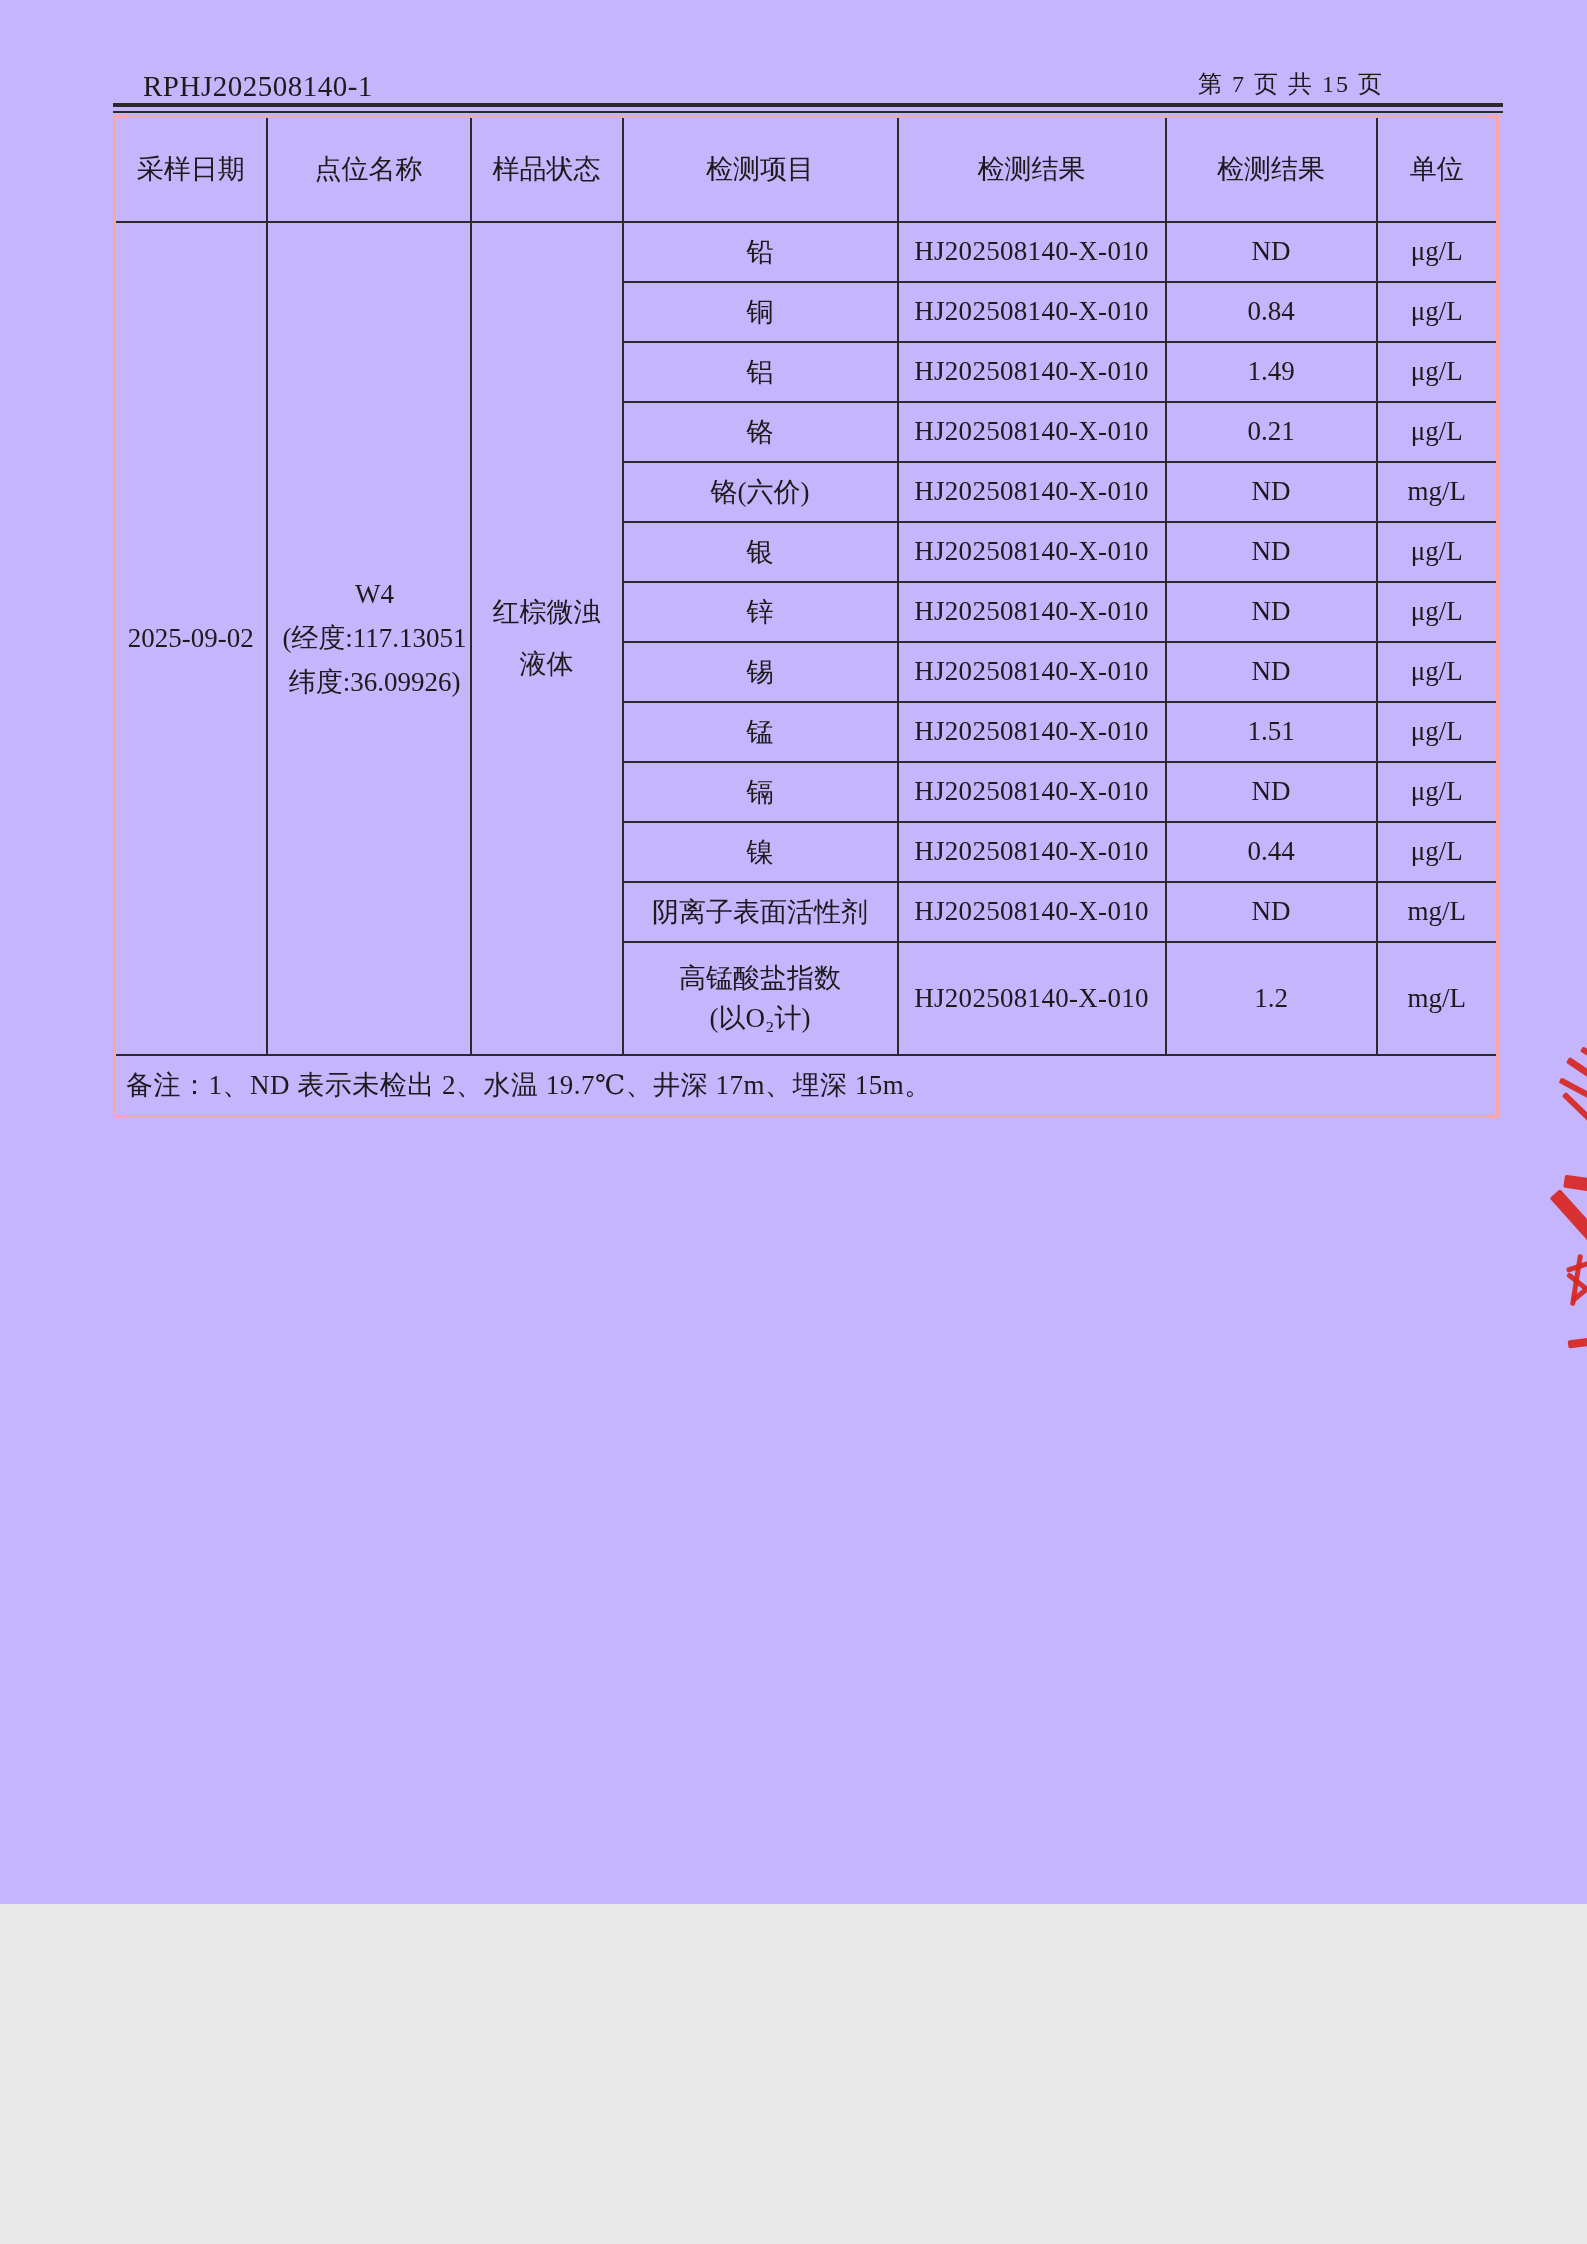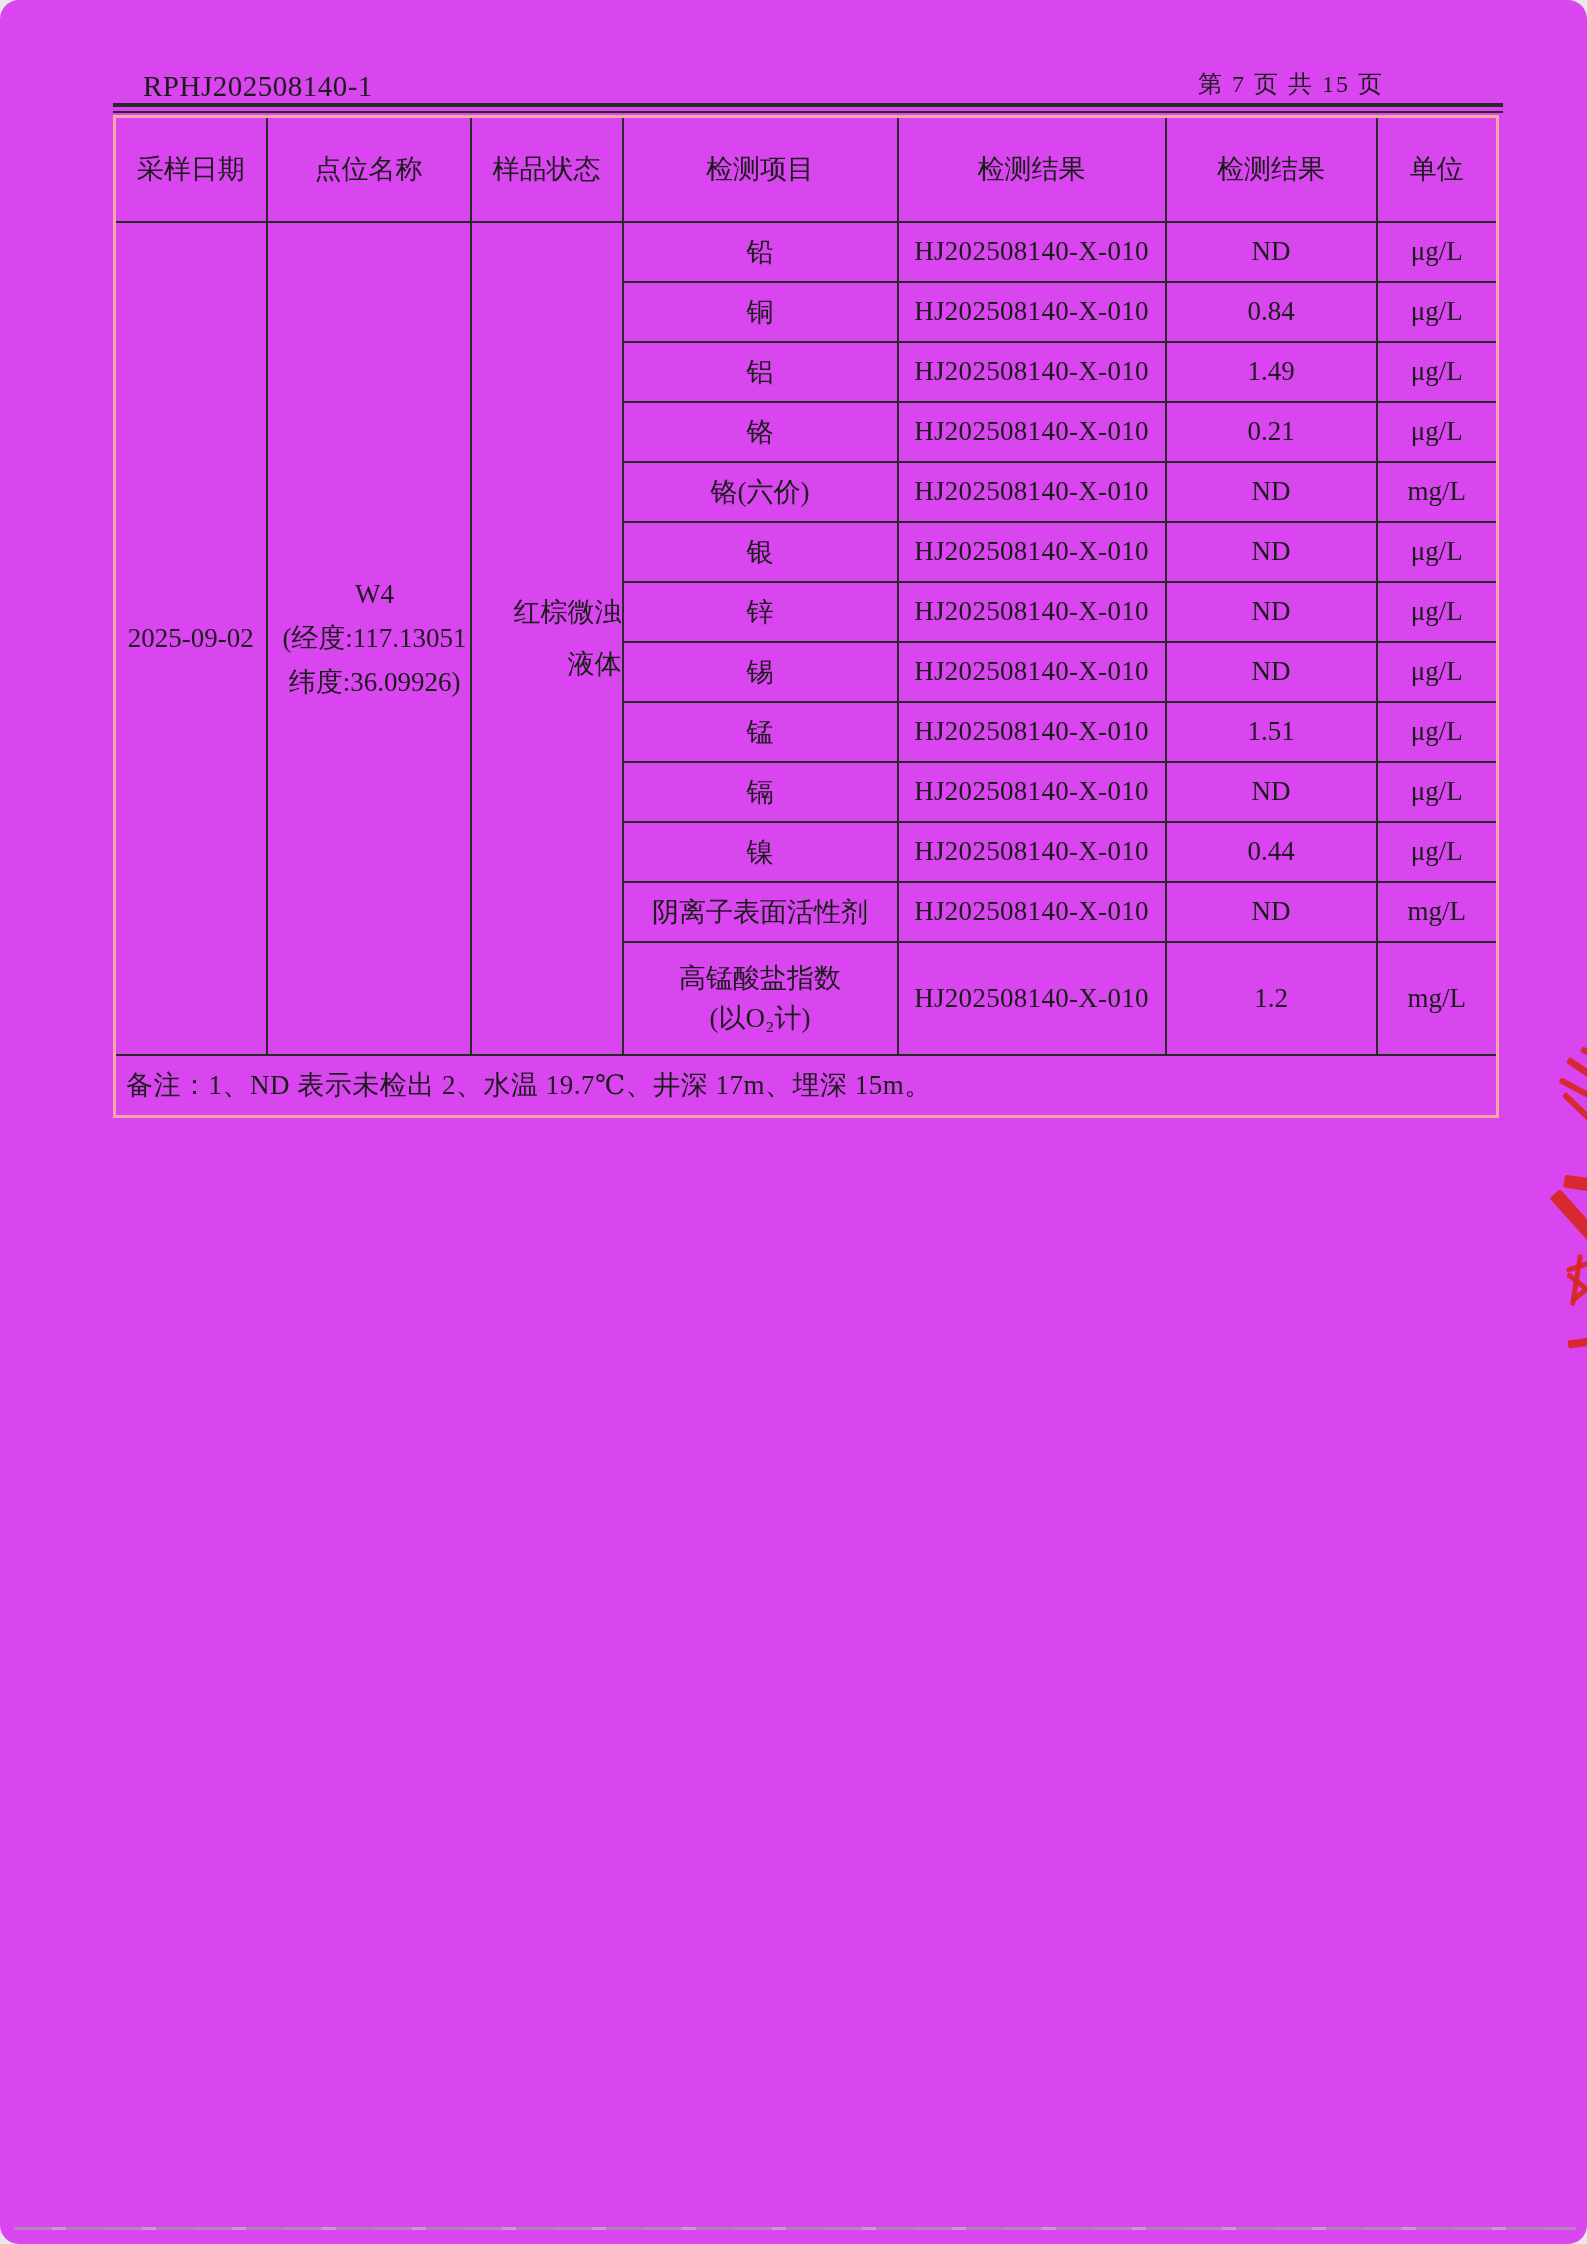--- a/index.html
+++ b/index.html
@@ -1,24 +1,23 @@
 <!DOCTYPE html>
 <html style="--stamp: #d8261f;"><head>
 <meta charset="utf-8">
 <style>
   html,body{margin:0;padding:0;background:#e8e8e8;}
   .page{
     position:relative;
-    width:1587px;height:2244px;
-    background:#d946ef;
+    width:1587px;height:1904px;
+    background:#c4b5fd;
     overflow:hidden;
     font-family:"Liberation Serif","DejaVu Serif",serif;
     color:#1b1b1b;
     margin:0 auto;
-    border-radius:19px;
   }
   .report-no{
     position:absolute;left:143px;top:70px;
     font-size:29px;letter-spacing:.5px;white-space:nowrap;
   }
   .page-ind{
     position:absolute;left:1198px;top:68px;
     font-size:24px;letter-spacing:2px;white-space:nowrap;
   }
   .double-rule{
@@ -36,21 +35,21 @@
     text-align:center;vertical-align:middle;
     font-weight:normal;padding:0;
     overflow:hidden;
   }
   .results thead tr{height:105px;}
   .results tbody tr{height:60px;}
   .results tbody tr.tall{height:113px;}
   .results tfoot tr{height:62px;margin-left:40px;}
   .results tfoot td{text-align:left;padding:0 8px 0 10px;letter-spacing:.5px;}
   .pt-line{line-height:44px;margin-left:12px;}
-  .st-line{line-height:52px;text-align:right;}
+  .st-line{line-height:52px;}
   .item-line{line-height:40px;}
   .code-cell{letter-spacing:.3px;}
   
   .stamp{position:absolute;pointer-events:none;}
   .stamp .bar{position:absolute;background:var(--stamp,#d8261f);border-radius:2px;opacity:.92;}
   
   .scan-line{
     position:absolute;left:14px;top:2227px;width:1562px;height:3px;
     background:repeating-linear-gradient(90deg,#a5a5a5 0 38px,#c2c2c2 38px 52px,#9b9b9b 52px 90px);
     opacity:.7;border-radius:2px;

